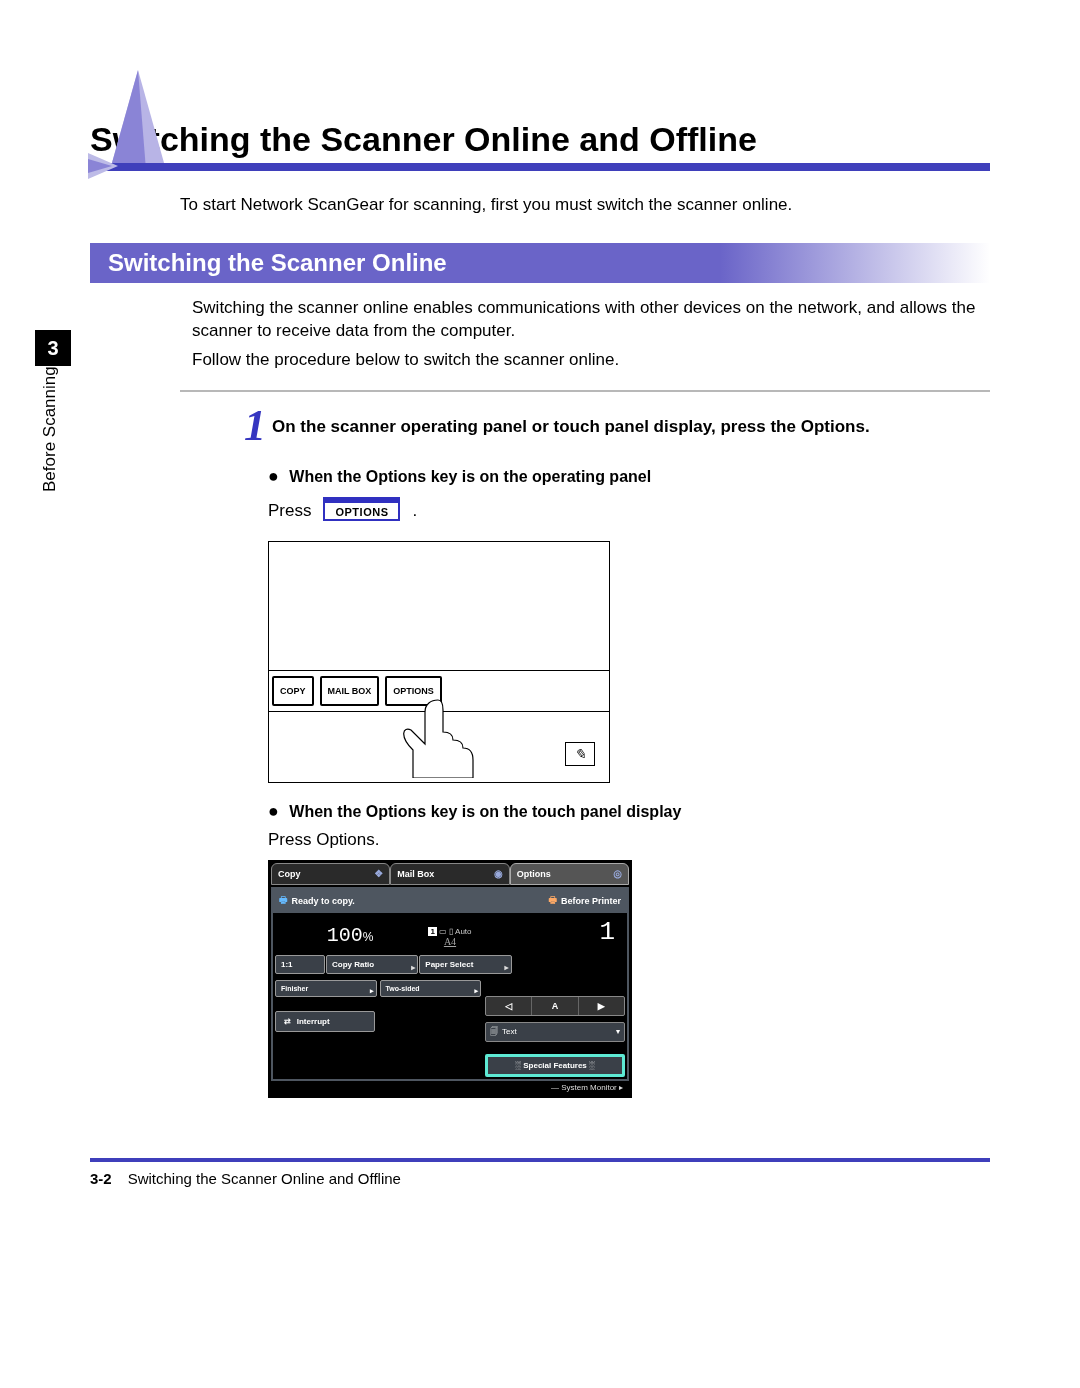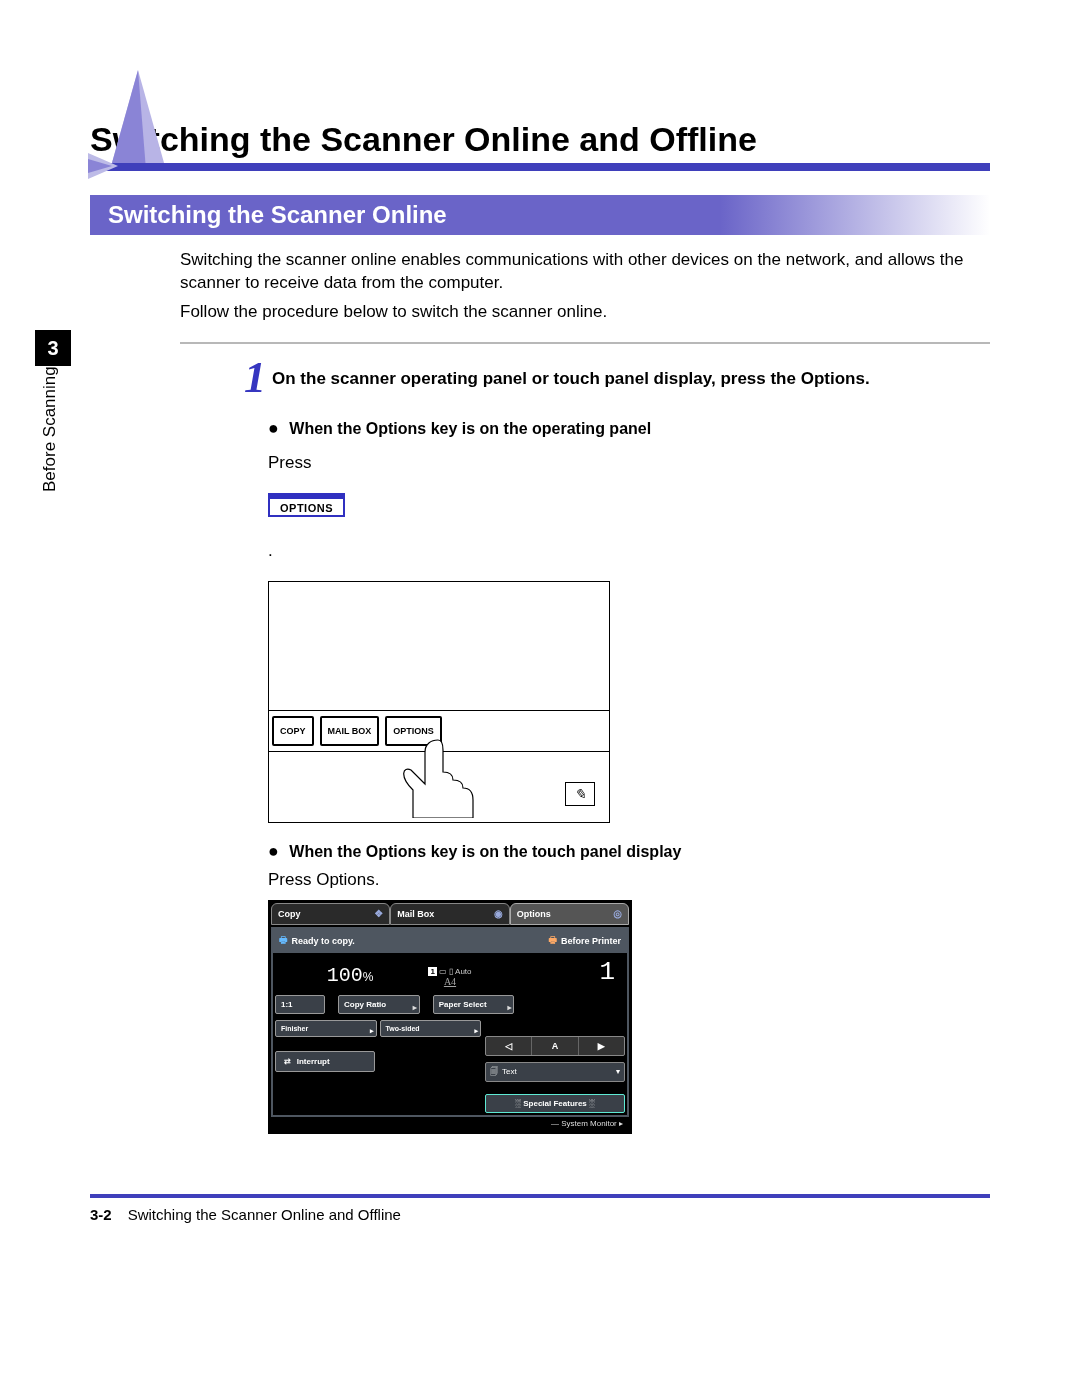--- a/index.html
+++ b/index.html
@@ -77,21 +77,21 @@
     font-weight: bold;
     font-size: 24px;
     padding: 6px 18px;
     margin: 0 0 14px 0;
   }
   .section-body {
     font-size: 17px;
     margin: 0 0 0 90px;
     line-height: 1.35;
   }
-  .section-body p { margin: 6px 0; }
+  .section-body p { margin: 6px 12px; }
   .divider {
     height: 2px;
     background: #b8b8b8;
     margin: 18px 0 10px 90px;
   }
   .step {
     display:flex;
     align-items:flex-start;
     margin: 12px 0 12px 140px;
   }
@@ -122,24 +122,23 @@
     font-size: 18px;
     margin-right: 6px;
   }
   .press-line {
     margin: 6px 0 0 178px;
     font-size: 17px;
   }
   .press-inline {
     display: inline-flex;
     align-items: baseline;
-    gap: 24px;
+    gap: 12px;
     margin: 6px 0 14px 178px;
     font-size: 17px;
-    flex-direction: column;
   }
   .btn-rect {
     display:inline-block;
     border: 2px solid #3030c0;
     padding: 3px 10px 1px 10px;
     font-size: 11px;
     font-weight: bold;
     font-family: Arial, sans-serif;
     letter-spacing: 0.5px;
     position:relative;
@@ -262,21 +261,21 @@
   }
   .info-a4 {
     color:#a3a3a3;
     font-size: 10px;
     font-family: "Times New Roman", serif;
     text-align:center;
     text-decoration:underline;
   }
   .ctrl-row {
     display:flex;
-    gap: 13px;
+    gap: 1px;
     padding: 2px;
     background:#000;
   }
   .ctrl-btn {
     background:#3a4048;
     color:#fff;
     font-size: 8px;
     font-weight: bold;
     border:1px solid #999;
     border-radius: 2px;
@@ -346,21 +345,21 @@
     border:1px solid #888;
     border-radius:2px;
     display:flex;
     align-items:center;
     padding:2px 4px;
     font-size:8px;
     justify-content: space-between;
   }
   .special-btn {
     background:#3a4048;
-    border:1px solid #5eead4;
+    border:3px solid #5eead4;
     border-radius:2px;
     font-size:8px;
     font-weight:bold;
     text-align:center;
     padding:4px 12px;
     margin-top: 6px;
   }
   .sys-row {
     background:#000;
     text-align:right;
@@ -395,20 +394,21 @@
   </div>
 
   <h1 class="main-title">Switching the Scanner Online and Offline</h1>
   <div class="title-bar">
     <svg class="title-arrow" width="30" height="26">
       <polygon points="0,0 30,13 0,26" fill="#bdbbe7"></polygon>
       <polygon points="0,6 24,13 0,20" fill="#8a84d6"></polygon>
     </svg>
   </div>
 
+  <p class="intro-text">To start Network ScanGear for scanning, first you must switch the scanner online.</p>
 
   
   <div class="sidebar-tab">
     <div class="sidebar-chapter">3</div>
     <div class="sidebar-label">Before Scanning</div>
   </div>
 
   <div class="section-heading">Switching the Scanner Online</div>
 
   <div class="section-body">

